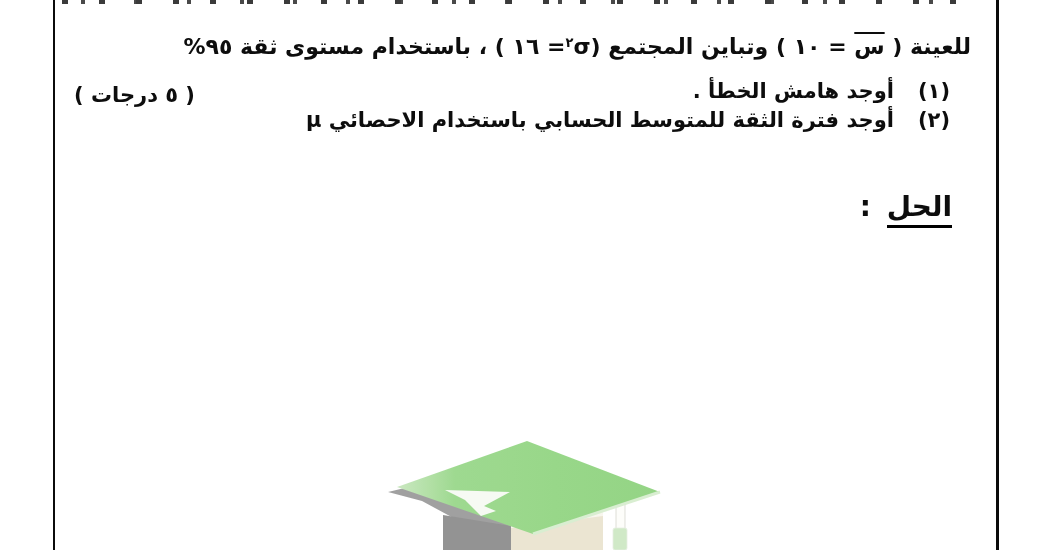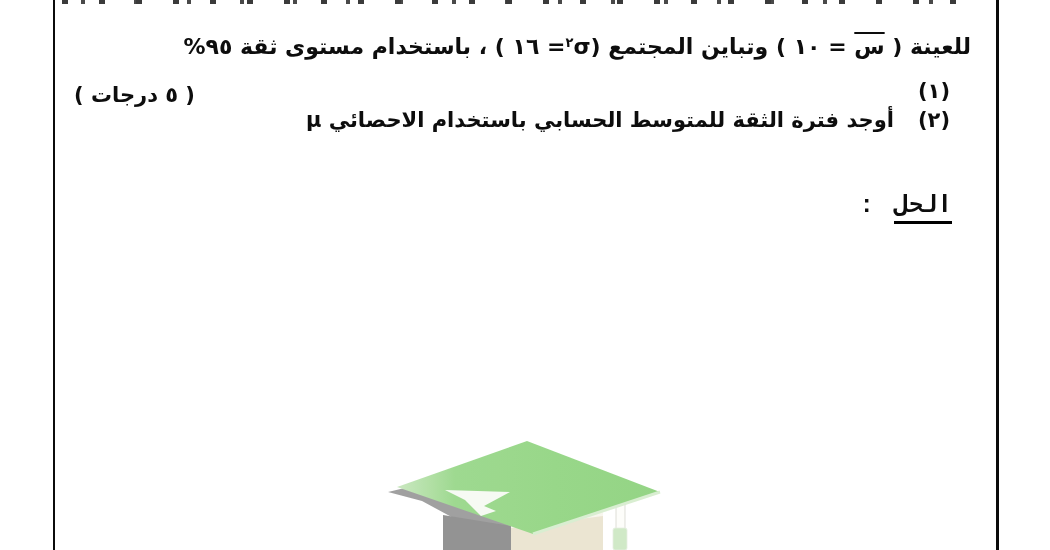--- a/index.html
+++ b/index.html
@@ -32,21 +32,21 @@
   .q-row{
     display:flex;gap:24px;align-items:baseline;
     font-size:21px;font-weight:700;line-height:29px;white-space:nowrap;
   }
   .marks-note{
     position:absolute;top:83px;left:74px;direction:ltr;
     font-size:21px;font-weight:700;white-space:nowrap;
   }
   .solution{
     position:absolute;top:190px;right:98px;direction:rtl;
-    font-size:24px;font-weight:700;white-space:nowrap;font-family:Liberation Mono, monospace;
+    font-size:28px;font-weight:700;white-space:nowrap;
   }
   .solution .sol-word{border-bottom:3px solid #000;padding-bottom:2px;}
   .solution .sol-colon{margin-right:6px;}
 
   .watermark{position:absolute;left:370px;top:430px;width:320px;height:120px;
     filter:blur(.7px);opacity:.96;}
 </style>
 </head>
 <body>
 
@@ -55,20 +55,21 @@
 
 <div class="top-frag"></div>
 
 <div class="given-line">
   <span>للعينة ( </span><span class="xbar">س</span><span> = ١٠ ) وتباين المجتمع (</span><bdo dir="ltr"><sup>٢</sup><span>σ</span></bdo><span>= ١٦ ) ، باستخدام مستوى ثقة ٩٥%</span>
 </div>
 
 <div class="q-list">
   <div class="q-row">
     <span>(١)</span>
+    <span>أوجد هامش الخطأ .</span>
   </div>
   <div class="q-row">
     <span>(٢)</span>
     <span>أوجد فترة الثقة للمتوسط الحسابي باستخدام الاحصائي μ</span>
   </div>
 </div>
 
 <div class="marks-note">( ٥ درجات )</div>
 
 <div class="solution">

